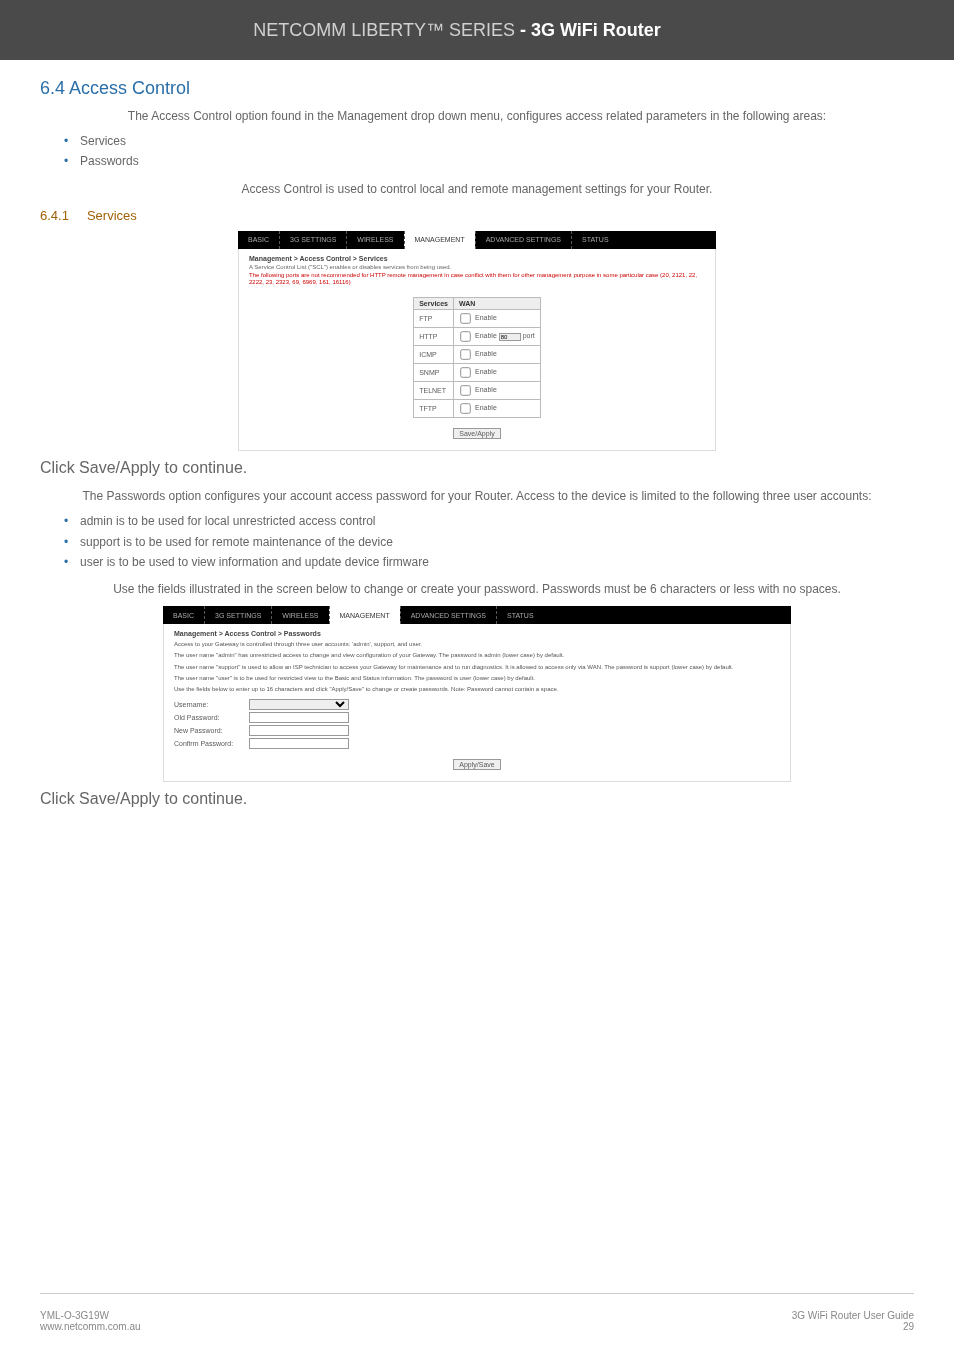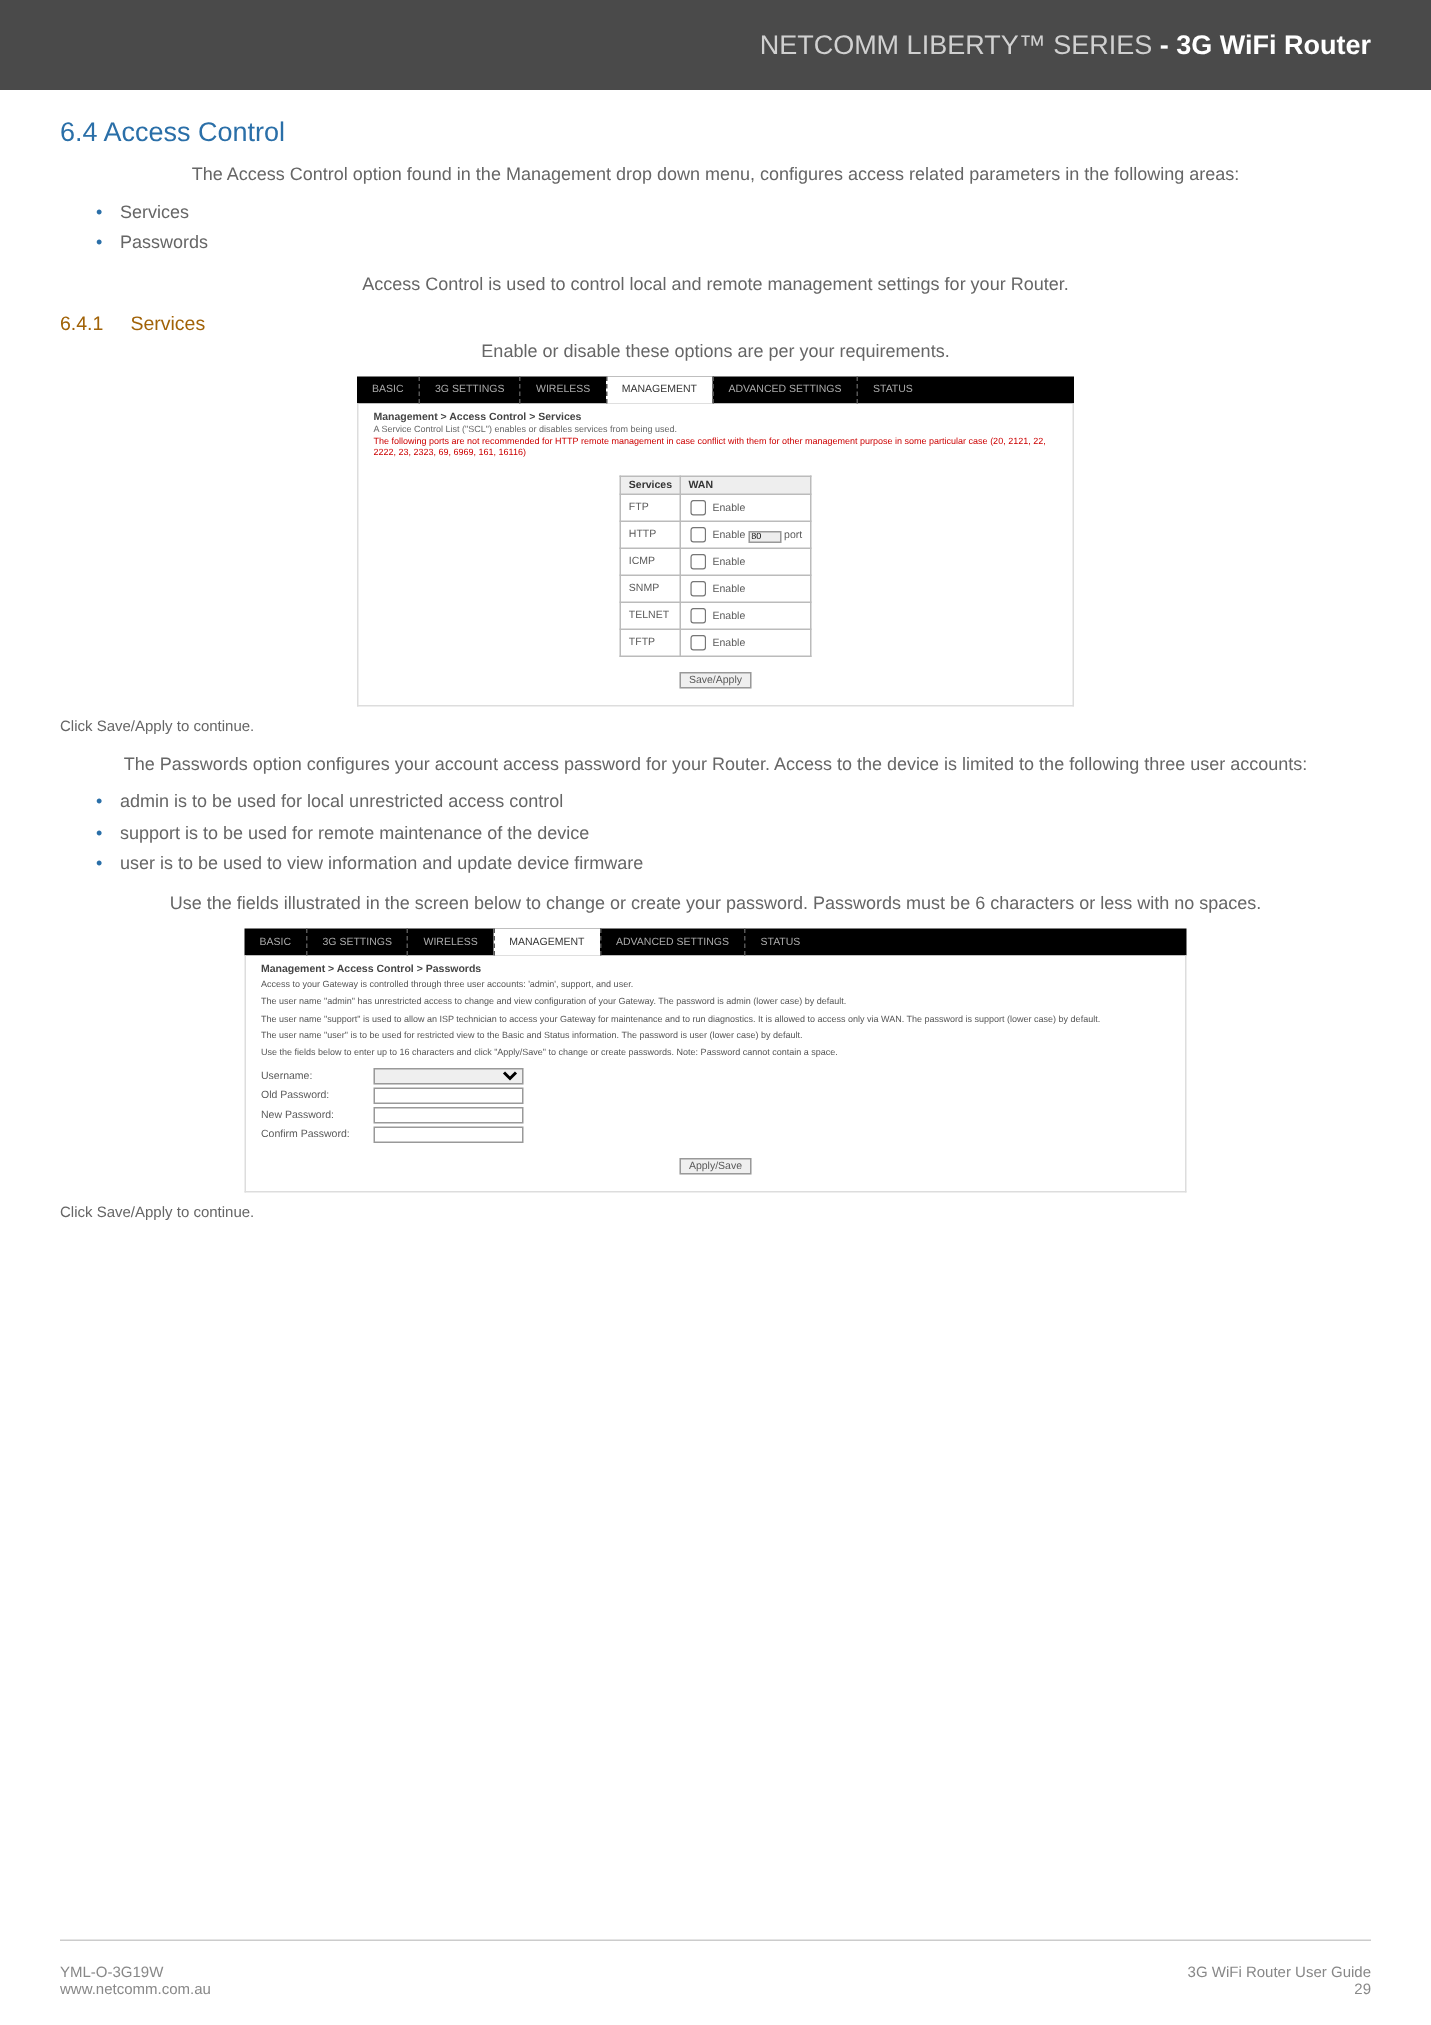--- a/index.html
+++ b/index.html
@@ -1,29 +1,29 @@
 <!DOCTYPE html>
 <html><head>
 <meta charset="utf-8">
 <style>
   * { box-sizing: border-box; margin: 0; padding: 0; }
   body { width: 954px; height: 1350px; font-family: Arial, Helvetica, sans-serif; color: #5a5a5a; background: #fff; position: relative; }
-  .header-band { background: #4a4a4a; height: 60px; display: flex; align-items: center; justify-content: flex-end; padding-right: 40px; }
+  .header-band { background: #4a4a4a; height: 60px; display: flex; align-items: center; justify-content: center; padding-right: 40px; }
   .header-band .brand { color: #d0d0d0; font-size: 18px; font-weight: 300; }
   .header-band .brand .bold { color: #fff; font-weight: 600; }
   .page { padding: 18px 40px 0 40px; }
   h1.section-title { color: #2a6fa8; font-size: 18px; font-weight: 300; margin-bottom: 8px; }
   p.body-text { font-size: 12px; color: #666; line-height: 1.5; margin-bottom: 6px; text-align: center; }
   ul.bullets { list-style: none; padding-left: 40px; margin: 4px 0 8px 0; }
   ul.bullets li { font-size: 12px; color: #666; line-height: 1.7; position: relative; }
   ul.bullets li::before { content: "•"; color: #2a6fa8; position: absolute; left: -16px; }
   .sub-heading { color: #a16207; font-size: 13px; margin: 10px 0 2px 0; }
   .sub-heading .num { display: inline-block; }
   .sub-heading .gap { display: inline-block; width: 18px; }
-  .continue { font-size: 10px; color: #666; margin: 8px 0 10px 0; }
+  .continue { font-size: 16px; color: #666; margin: 8px 0 10px 0; }
 
   
   .shot { margin: 8px auto 8px auto; }
   .shot-tabs { display: flex; background: #000; height: 18px; }
   .shot-tabs .tab { flex: 0 0 auto; border-left: 1px dashed #555; color: #aaa; font-size: 7px; display: flex; align-items: center; padding: 0 10px; height: 100%; }
   .shot-tabs .tab:first-child { border-left: none; }
   .shot-tabs .tab.active { background: #fff; color: #333; }
   .shot-tabs .spacer { flex: 1; }
   .shot-body { border: 1px solid #ddd; border-top: none; background: #fff; padding: 6px 10px 10px 10px; }
   .crumb { font-size: 7px; font-weight: bold; color: #444; }
@@ -65,21 +65,20 @@
   <p class="body-text">The Access Control option found in the Management drop down menu, configures access related parameters in the following areas:</p>
   <ul class="bullets">
     <li>Services</li>
     <li>Passwords</li>
   </ul>
   <p class="body-text">Access Control is used to control local and remote management settings for your Router.</p>
 
   <div class="sub-heading">
     <span class="num">6.4.1</span><span class="gap"></span><span>Services</span>
   </div>
-  <p class="body-text">Enable or disable these options are per your requirements.</p>
 
   <div class="shot srv-shot">
     <div class="shot-tabs">
       <div class="tab">BASIC</div>
       <div class="tab">3G SETTINGS</div>
       <div class="tab">WIRELESS</div>
       <div class="tab active">MANAGEMENT</div>
       <div class="tab">ADVANCED SETTINGS</div>
       <div class="tab">STATUS</div>
       <div class="spacer"></div>

